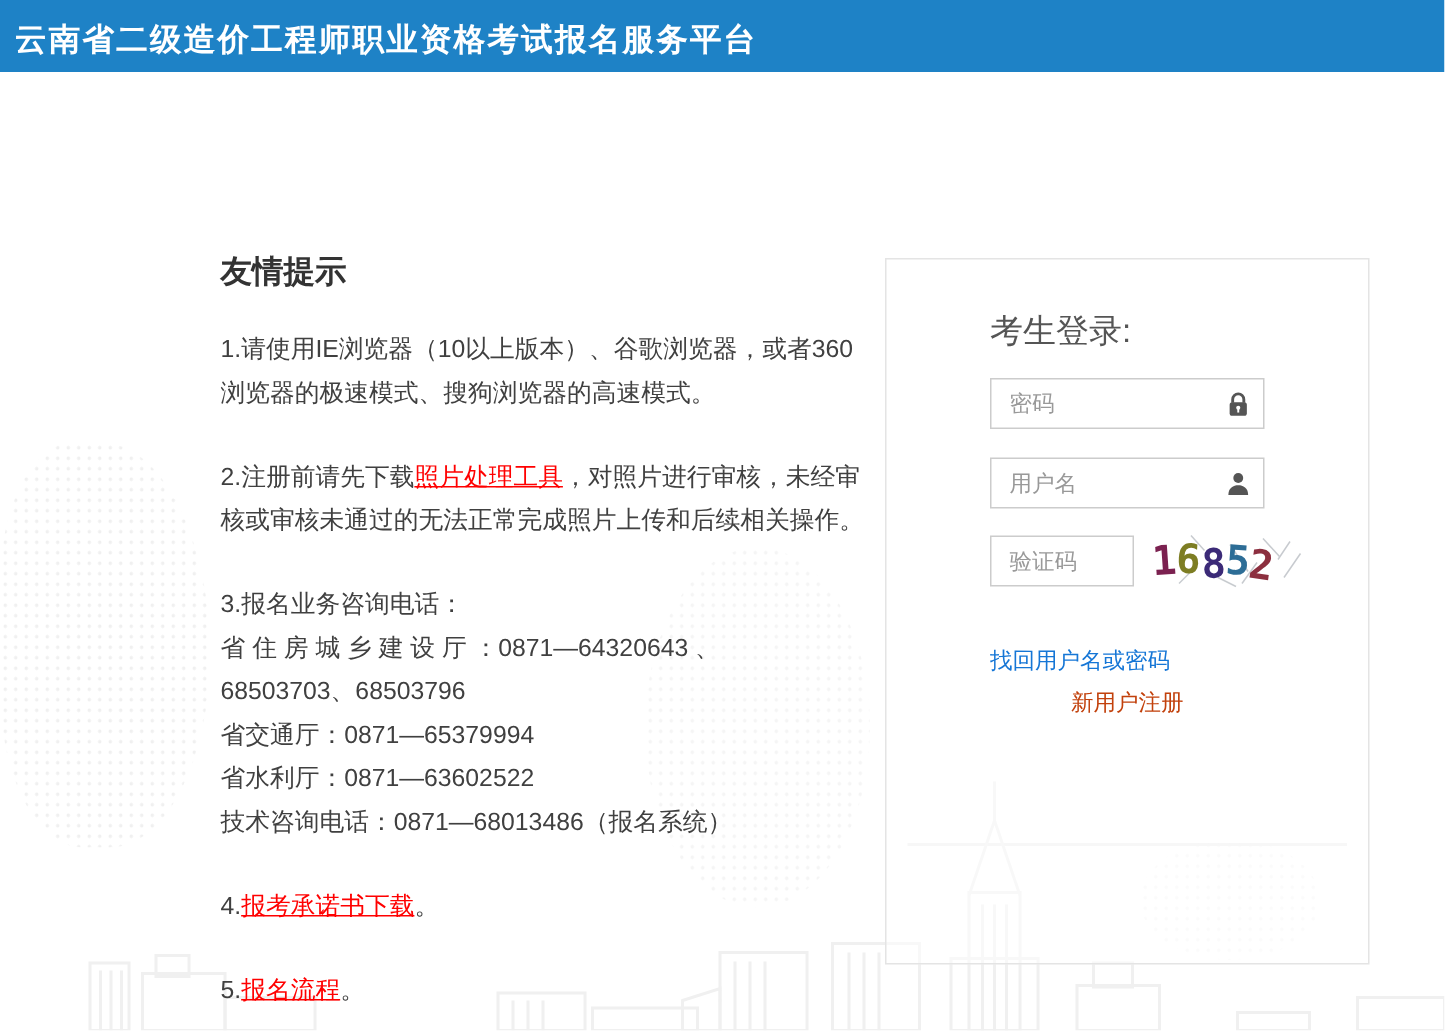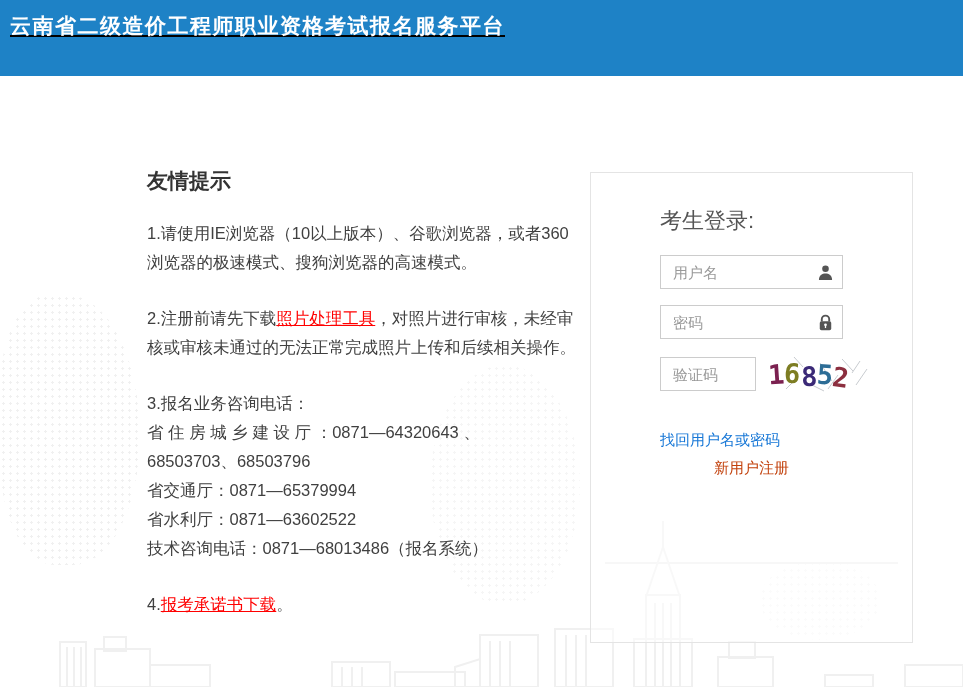--- a/index.html
+++ b/index.html
@@ -4,22 +4,22 @@
 <style>
   html,body { margin:0; padding:0; }
   body {
     width:963px; height:687px; position:relative; overflow:hidden;
     background:#ffffff;
     font-family:"Liberation Sans","DejaVu Sans",sans-serif;
   }
 
   
   .header {
-    position:absolute; left:0; top:0; width:963px; height:76px;
-    background:#1e82c6; z-index:3;text-decoration:underline;
+    position:absolute; left:0; top:0; width:963px; height:48px;
+    background:#1e82c6; z-index:3;
   }
   .header-title {
     color:#ffffff; font-size:21px; font-weight:bold;
     padding:12px 0 0 10px; letter-spacing:1.5px;
   }
 
   
   .dots {
     position:absolute; z-index:0;
     background-image:radial-gradient(circle,#ededed 1.1px,transparent 1.4px);
@@ -155,43 +155,44 @@
 
   <p><span>3.报名业务咨询电话：</span><br>
     <span>省 住 房 城 乡 建 设 厅 ：0871—64320643 、</span><br>
     <span>68503703、68503796</span><br>
     <span>省交通厅：0871—65379994</span><br>
     <span>省水利厅：0871—63602522</span><br>
     <span>技术咨询电话：0871—68013486（报名系统）</span></p>
 
   <p><span>4.</span><a class="red-link">报考承诺书下载</a><span>。</span></p>
 
+  <p><span>5.</span><a class="red-link">报名流程</a><span>。</span></p>
 </div>
 
 <div class="panel">
   <h3 class="panel-heading">考生登录:</h3>
-
-  <div class="field field-first">
-    <input type="text" placeholder="用户名" style="">
-    <span class="field-icon">
-      <svg viewBox="0 0 16 16" width="17" height="17">
-        <circle cx="8" cy="4.4" r="3.1" fill="#555555"></circle>
-        <path d="M1.8 15 C1.8 10.6 5 9 8 9 C11 9 14.2 10.6 14.2 15 Z" fill="#555555"></path>
-      </svg>
-    </span>
-  </div>
 
   <div class="field">
     <input type="password" placeholder="密码" style="">
     <span class="field-icon">
       <svg viewBox="0 0 16 16" width="17" height="17">
         <path d="M4.5 7 V5 a3.5 3.5 0 0 1 7 0 V7" fill="none" stroke="#555555" stroke-width="1.8"></path>
         <rect x="2.6" y="6.8" width="10.8" height="8.4" rx="1.6" fill="#555555"></rect>
         <circle cx="8" cy="10.2" r="1.3" fill="#ffffff"></circle>
         <rect x="7.4" y="10.6" width="1.2" height="2.6" fill="#ffffff"></rect>
+      </svg>
+    </span>
+  </div>
+
+  <div class="field field-first">
+    <input type="text" placeholder="用户名" style="">
+    <span class="field-icon">
+      <svg viewBox="0 0 16 16" width="17" height="17">
+        <circle cx="8" cy="4.4" r="3.1" fill="#555555"></circle>
+        <path d="M1.8 15 C1.8 10.6 5 9 8 9 C11 9 14.2 10.6 14.2 15 Z" fill="#555555"></path>
       </svg>
     </span>
   </div>
 
   <div class="captcha-row">
     <input type="text" placeholder="验证码" style="">
     <div class="captcha-img" title="16852">
       <svg class="scratch" width="105" height="38" viewBox="0 0 105 38" stroke="#9aa0a8" stroke-width="1" opacity="0.55">
         <line x1="18" y1="34" x2="30" y2="22"></line>
         <line x1="26" y1="2" x2="35" y2="12"></line>

